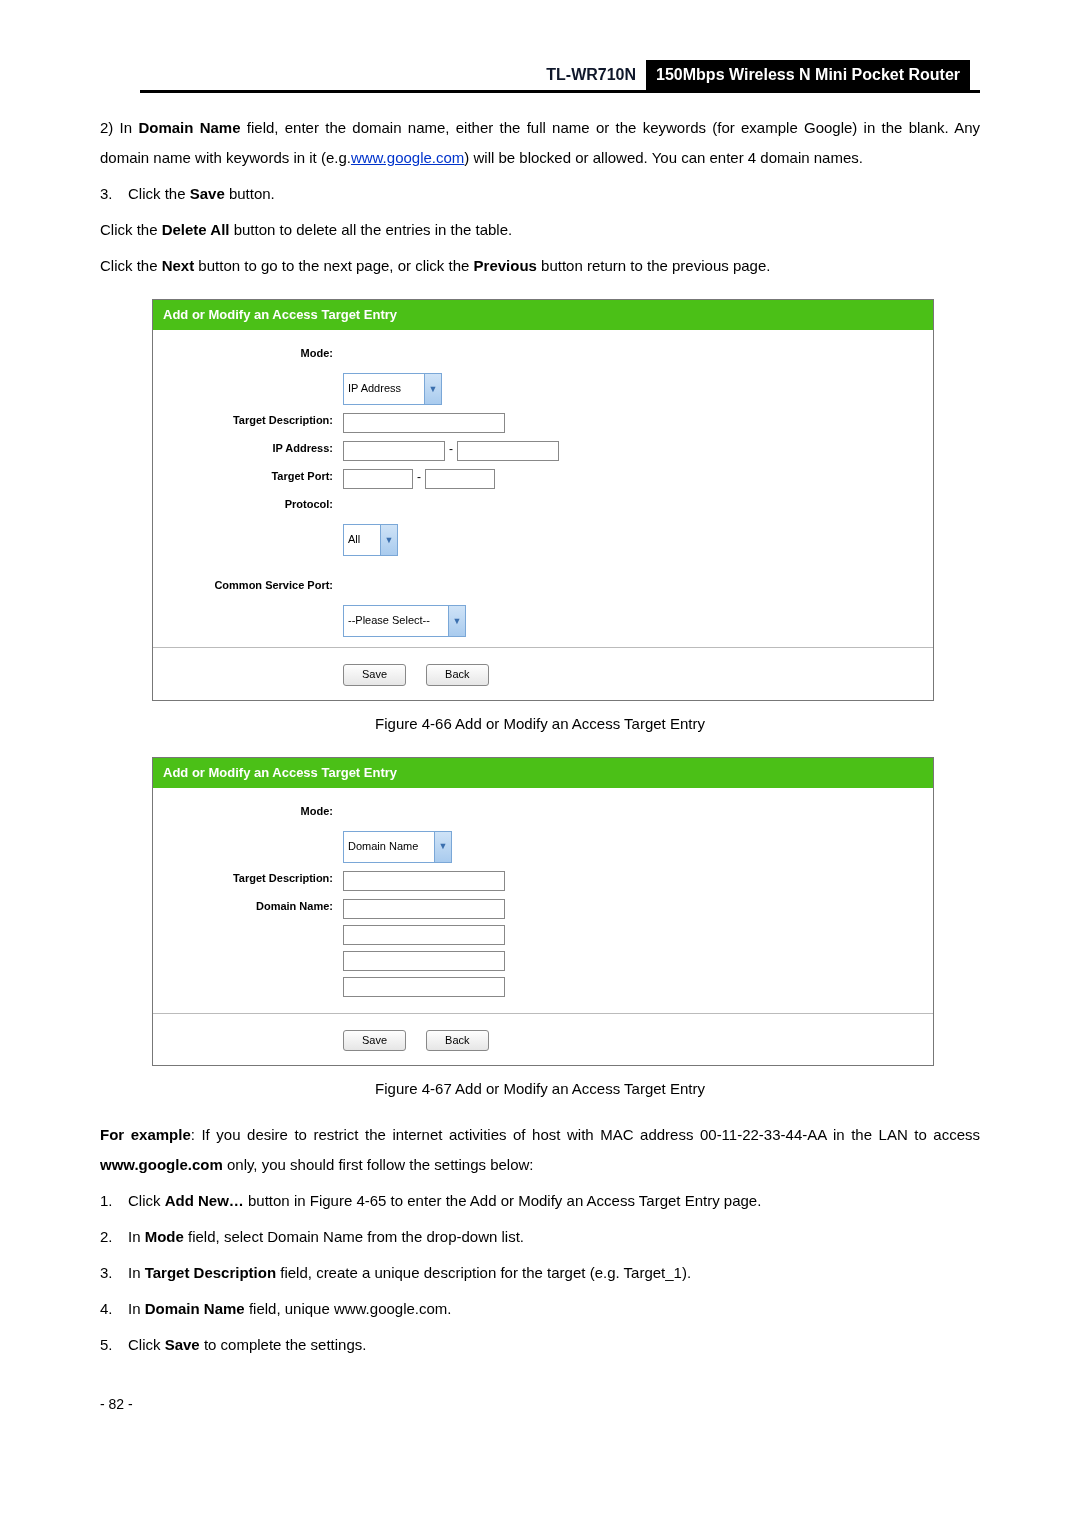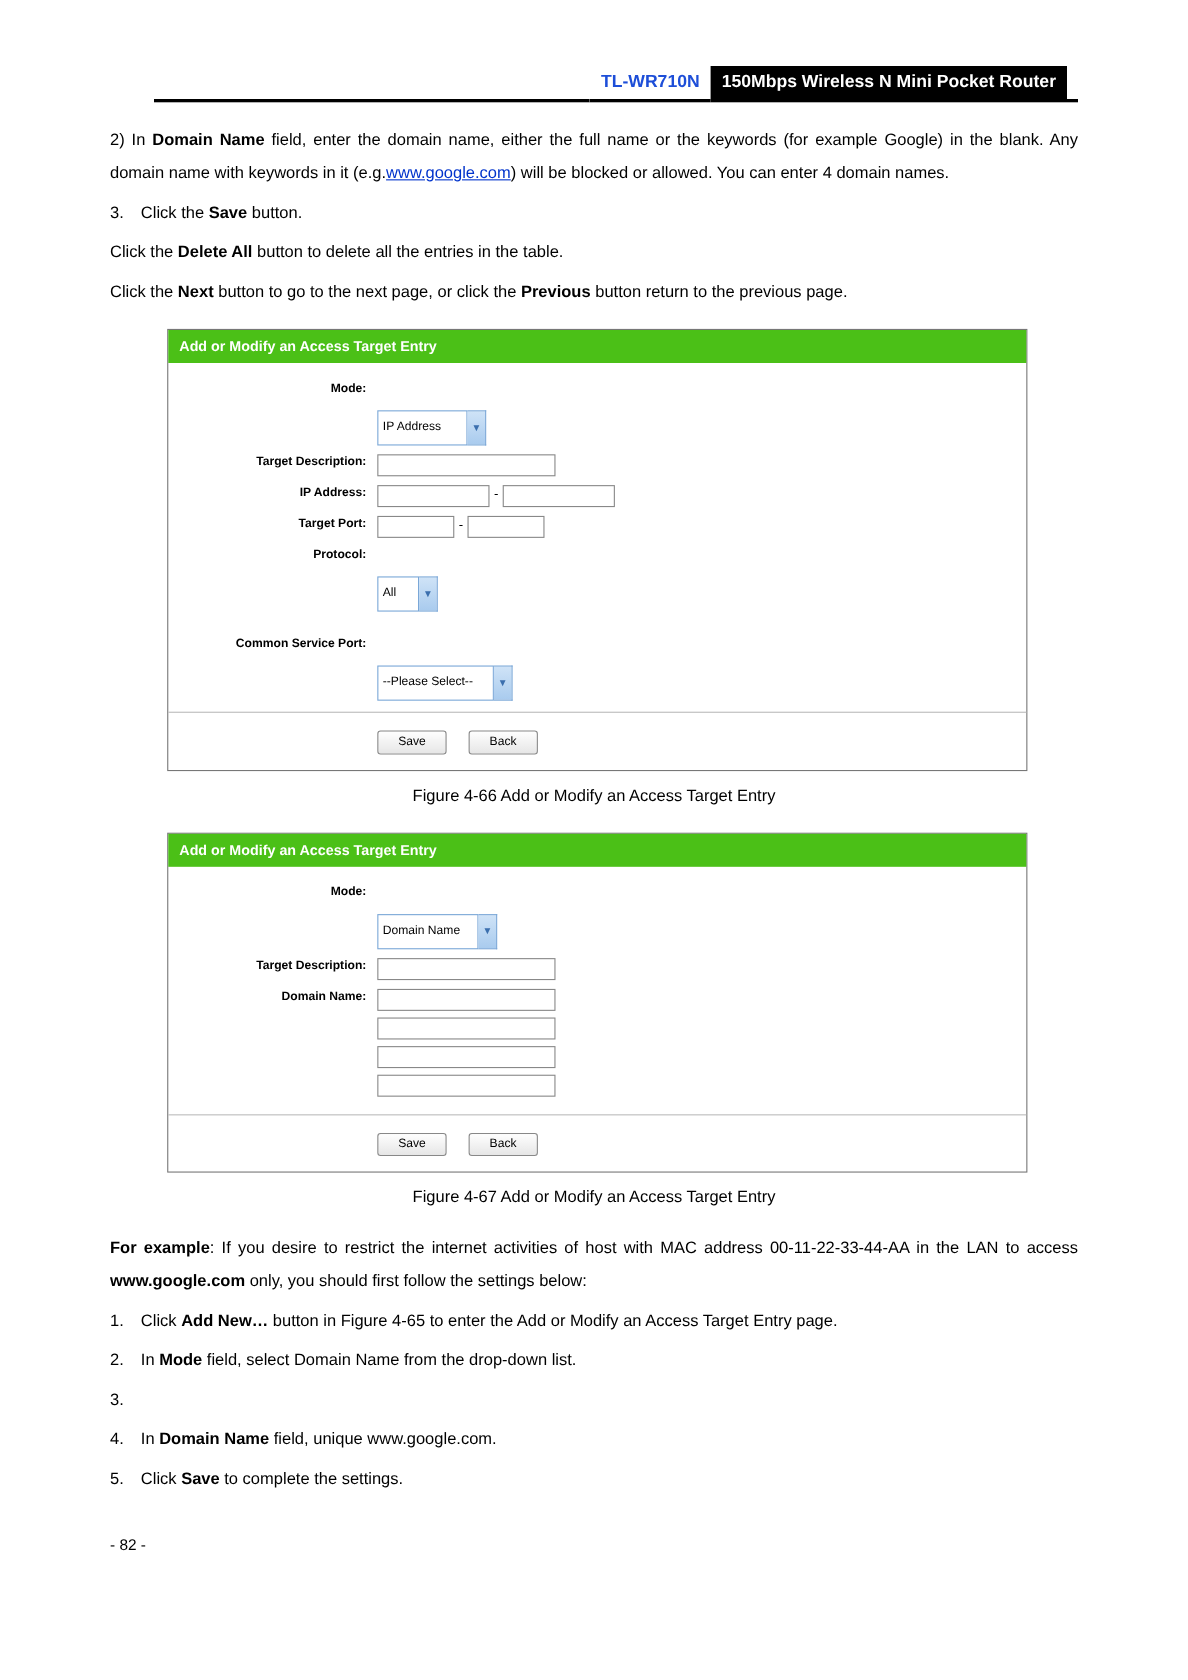--- a/index.html
+++ b/index.html
@@ -23,21 +23,21 @@
   }
   .header-left {
     padding: 6px 10px;
     font-weight: bold;
     font-size: 16px;
     border-bottom: 3px solid #000;
     flex: 0 0 auto;
   }
   .header-model {
     background: #fff;
-    color: #1d4ed8;
+    color: #0f172a;
     margin-right: 0;
   }
   .header-right {
     background: #000;
     color: #fff;
     padding: 6px 10px;
     font-weight: bold;
     font-size: 16px;
   }
   .header-spacer-left {
@@ -269,20 +269,21 @@
       <div class="ol-item">
         <span class="ol-num">1.</span>
         <span style="text-align:justify;flex:1"><span>Click </span><b>Add New…</b><span> button in Figure 4-65 to enter the Add or Modify an Access Target Entry page.</span></span>
       </div>
       <div class="ol-item">
         <span class="ol-num">2.</span>
         <span><span>In </span><b>Mode</b><span> field, select Domain Name from the drop-down list.</span></span>
       </div>
       <div class="ol-item">
         <span class="ol-num">3.</span>
+        <span><span>In </span><b>Target Description</b><span> field, create a unique description for the target (e.g. Target_1).</span></span>
       </div>
       <div class="ol-item">
         <span class="ol-num">4.</span>
         <span><span>In </span><b>Domain Name</b><span> field, unique www.google.com.</span></span>
       </div>
       <div class="ol-item">
         <span class="ol-num">5.</span>
         <span><span>Click </span><b>Save</b><span> to complete the settings.</span></span>
       </div>
     </div>

